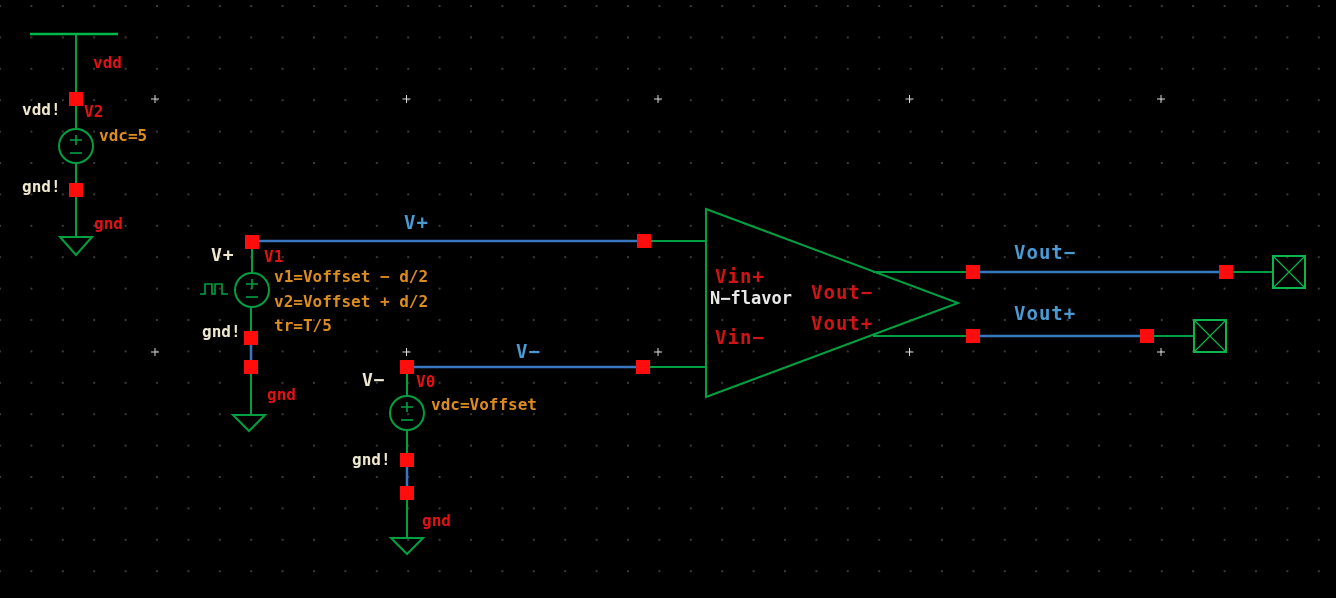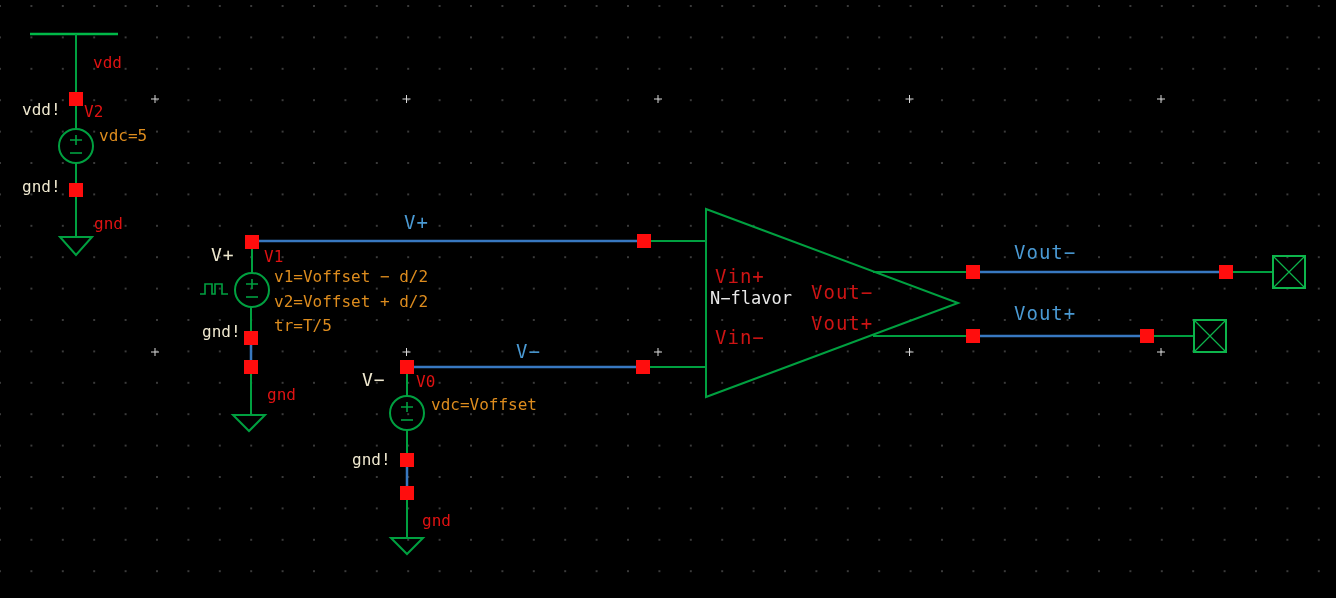--- a/index.html
+++ b/index.html
@@ -3,20 +3,21 @@
 <meta charset="utf-8">
 <style>
   html, body { margin: 0; padding: 0; background: #000; }
   #canvas-wrap {
     position: relative;
     width: 1336px;
     height: 598px;
     background: #e5e5e5;
     overflow: hidden;
     font-family: "DejaVu Sans Mono", "Liberation Mono", monospace;
+    font-weight: bold;
   }
   svg text {
     font-family: "DejaVu Sans Mono", "Liberation Mono", monospace;
     white-space: pre;
   }
   .sym    { stroke: #00A040; stroke-width: 2; fill: none; }
   .wire-g { stroke: #00A040; stroke-width: 2; fill: none; }
   .rail   { stroke: #00B848; stroke-width: 2.5; fill: none; }
   .wire-b { stroke: #3878C0; stroke-width: 2.5; fill: none; }
   .pinbox { stroke: #0DB44B; stroke-width: 2; fill: none; }

